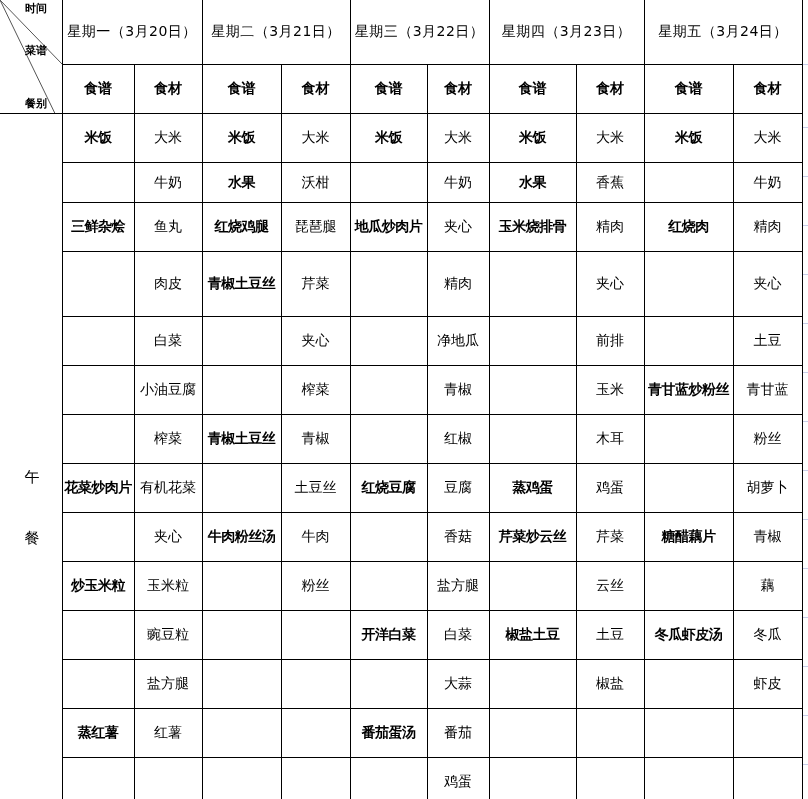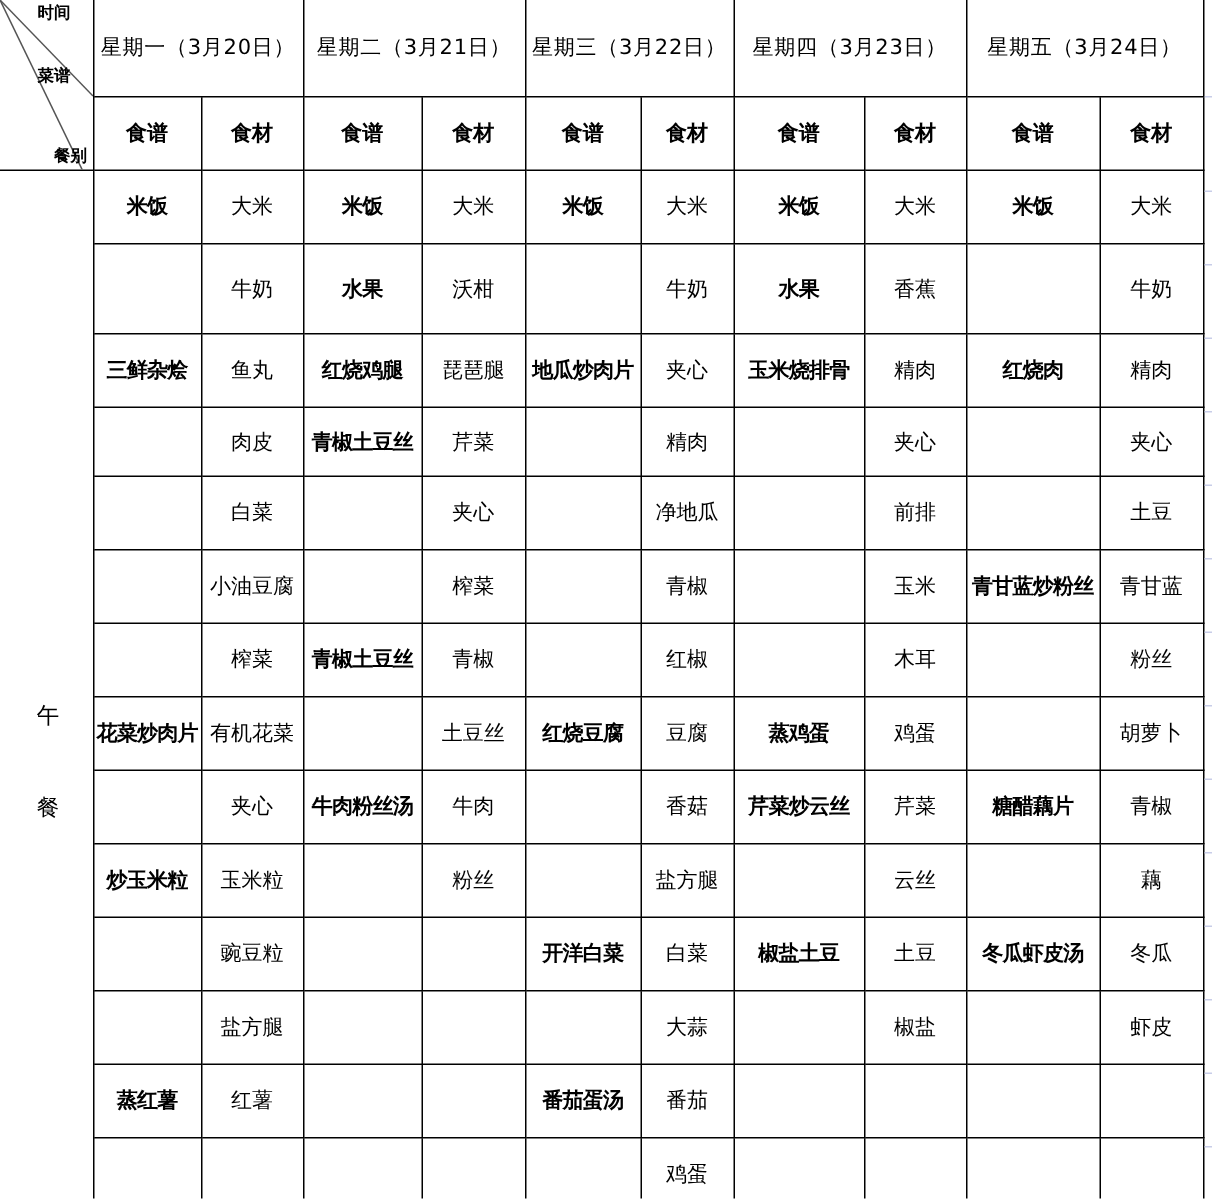--- a/index.html
+++ b/index.html
@@ -41,21 +41,21 @@
   </colgroup>
   <tbody id="tbody">
     <tr style="height:65px">
       <td class="corner" rowspan="2">
         <svg width="62" height="129">
           <line x1="0" y1="0" x2="62" y2="64" stroke="#555" stroke-width="1"></line>
           <line x1="0" y1="0" x2="62" y2="128" stroke="#555" stroke-width="1"></line>
         </svg>
         <div class="corner-label" style="left:25px; top:2px;">时间</div>
         <div class="corner-label" style="left:25px; top:44px;">菜谱</div>
-        <div class="corner-label" style="left:36px; top:97px;">餐别</div>
+        <div class="corner-label" style="left:25px; top:97px;">餐别</div>
       </td>
       <td class="day" colspan="2">星期一（3月20日）</td>
       <td class="day" colspan="2">星期二（3月21日）</td>
       <td class="day" colspan="2">星期三（3月22日）</td>
       <td class="day" colspan="2">星期四（3月23日）</td>
       <td class="day" colspan="2">星期五（3月24日）</td>
     </tr>
     <tr style="height:49px">
       <td class="subhead">食谱</td>
       <td class="subhead">食材</td>
@@ -74,21 +74,21 @@
         <td class="ing">大米</td>
         <td class="dish">米饭</td>
         <td class="ing">大米</td>
         <td class="dish">米饭</td>
         <td class="ing">大米</td>
         <td class="dish">米饭</td>
         <td class="ing">大米</td>
         <td class="dish">米饭</td>
         <td class="ing">大米</td>
       </tr>
-      <tr style="height: 60px; margin-left: 15px;">
+      <tr style="height: 40px; margin-left: 15px;">
         <td class="dish"></td>
         <td class="ing">牛奶</td>
         <td class="dish">水果</td>
         <td class="ing">沃柑</td>
         <td class="dish"></td>
         <td class="ing">牛奶</td>
         <td class="dish">水果</td>
         <td class="ing">香蕉</td>
         <td class="dish"></td>
         <td class="ing">牛奶</td>
@@ -98,21 +98,21 @@
         <td class="ing">鱼丸</td>
         <td class="dish">红烧鸡腿</td>
         <td class="ing">琵琶腿</td>
         <td class="dish">地瓜炒肉片</td>
         <td class="ing">夹心</td>
         <td class="dish">玉米烧排骨</td>
         <td class="ing">精肉</td>
         <td class="dish">红烧肉</td>
         <td class="ing">精肉</td>
       </tr>
-      <tr style="height: 46px;">
+      <tr style="height: 65px;">
         <td class="dish"></td>
         <td class="ing">肉皮</td>
         <td class="dish">青椒土豆丝</td>
         <td class="ing">芹菜</td>
         <td class="dish"></td>
         <td class="ing">精肉</td>
         <td class="dish"></td>
         <td class="ing">夹心</td>
         <td class="dish"></td>
         <td class="ing">夹心</td>

